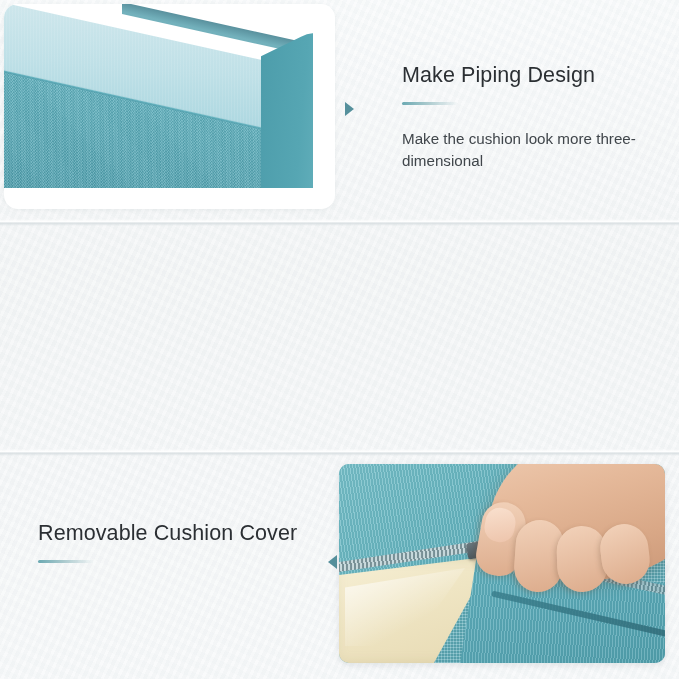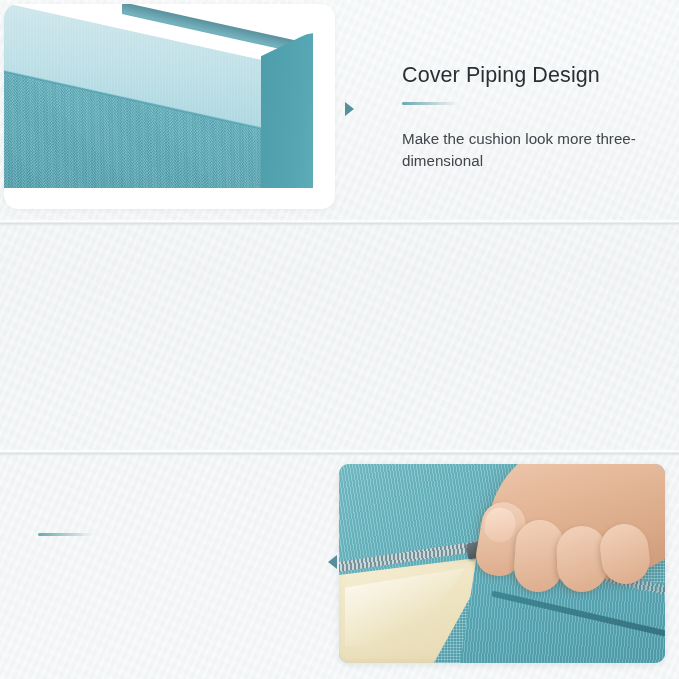--- a/index.html
+++ b/index.html
@@ -216,29 +216,30 @@
           <div class="piping"></div>
           <div class="cush-face"></div>
           <div class="cush-right"></div>
         </div>
       </div>
     </div>
 
     <div class="marker right m1"></div>
 
     <div class="text-block t1">
-      <div class="heading">Cover Piping Design</div>
+      <div class="heading">Make Piping Design</div>
       <div class="rule"></div>
       <div class="subtext">Make the cushion look more three-dimensional</div>
     </div>
   </section>
 
   <section class="panel p2">
 
     <div class="text-block t2">
+      <div class="heading">Removable Cushion Cover</div>
       <div class="rule"></div>
     </div>
 
     <div class="marker left m2"></div>
 
     <div class="photo zip-photo">
       <div class="zp-weave"></div>
       <div class="zp-upper"></div>
       <div class="foam"></div>
       <div class="foam-gloss"></div>

